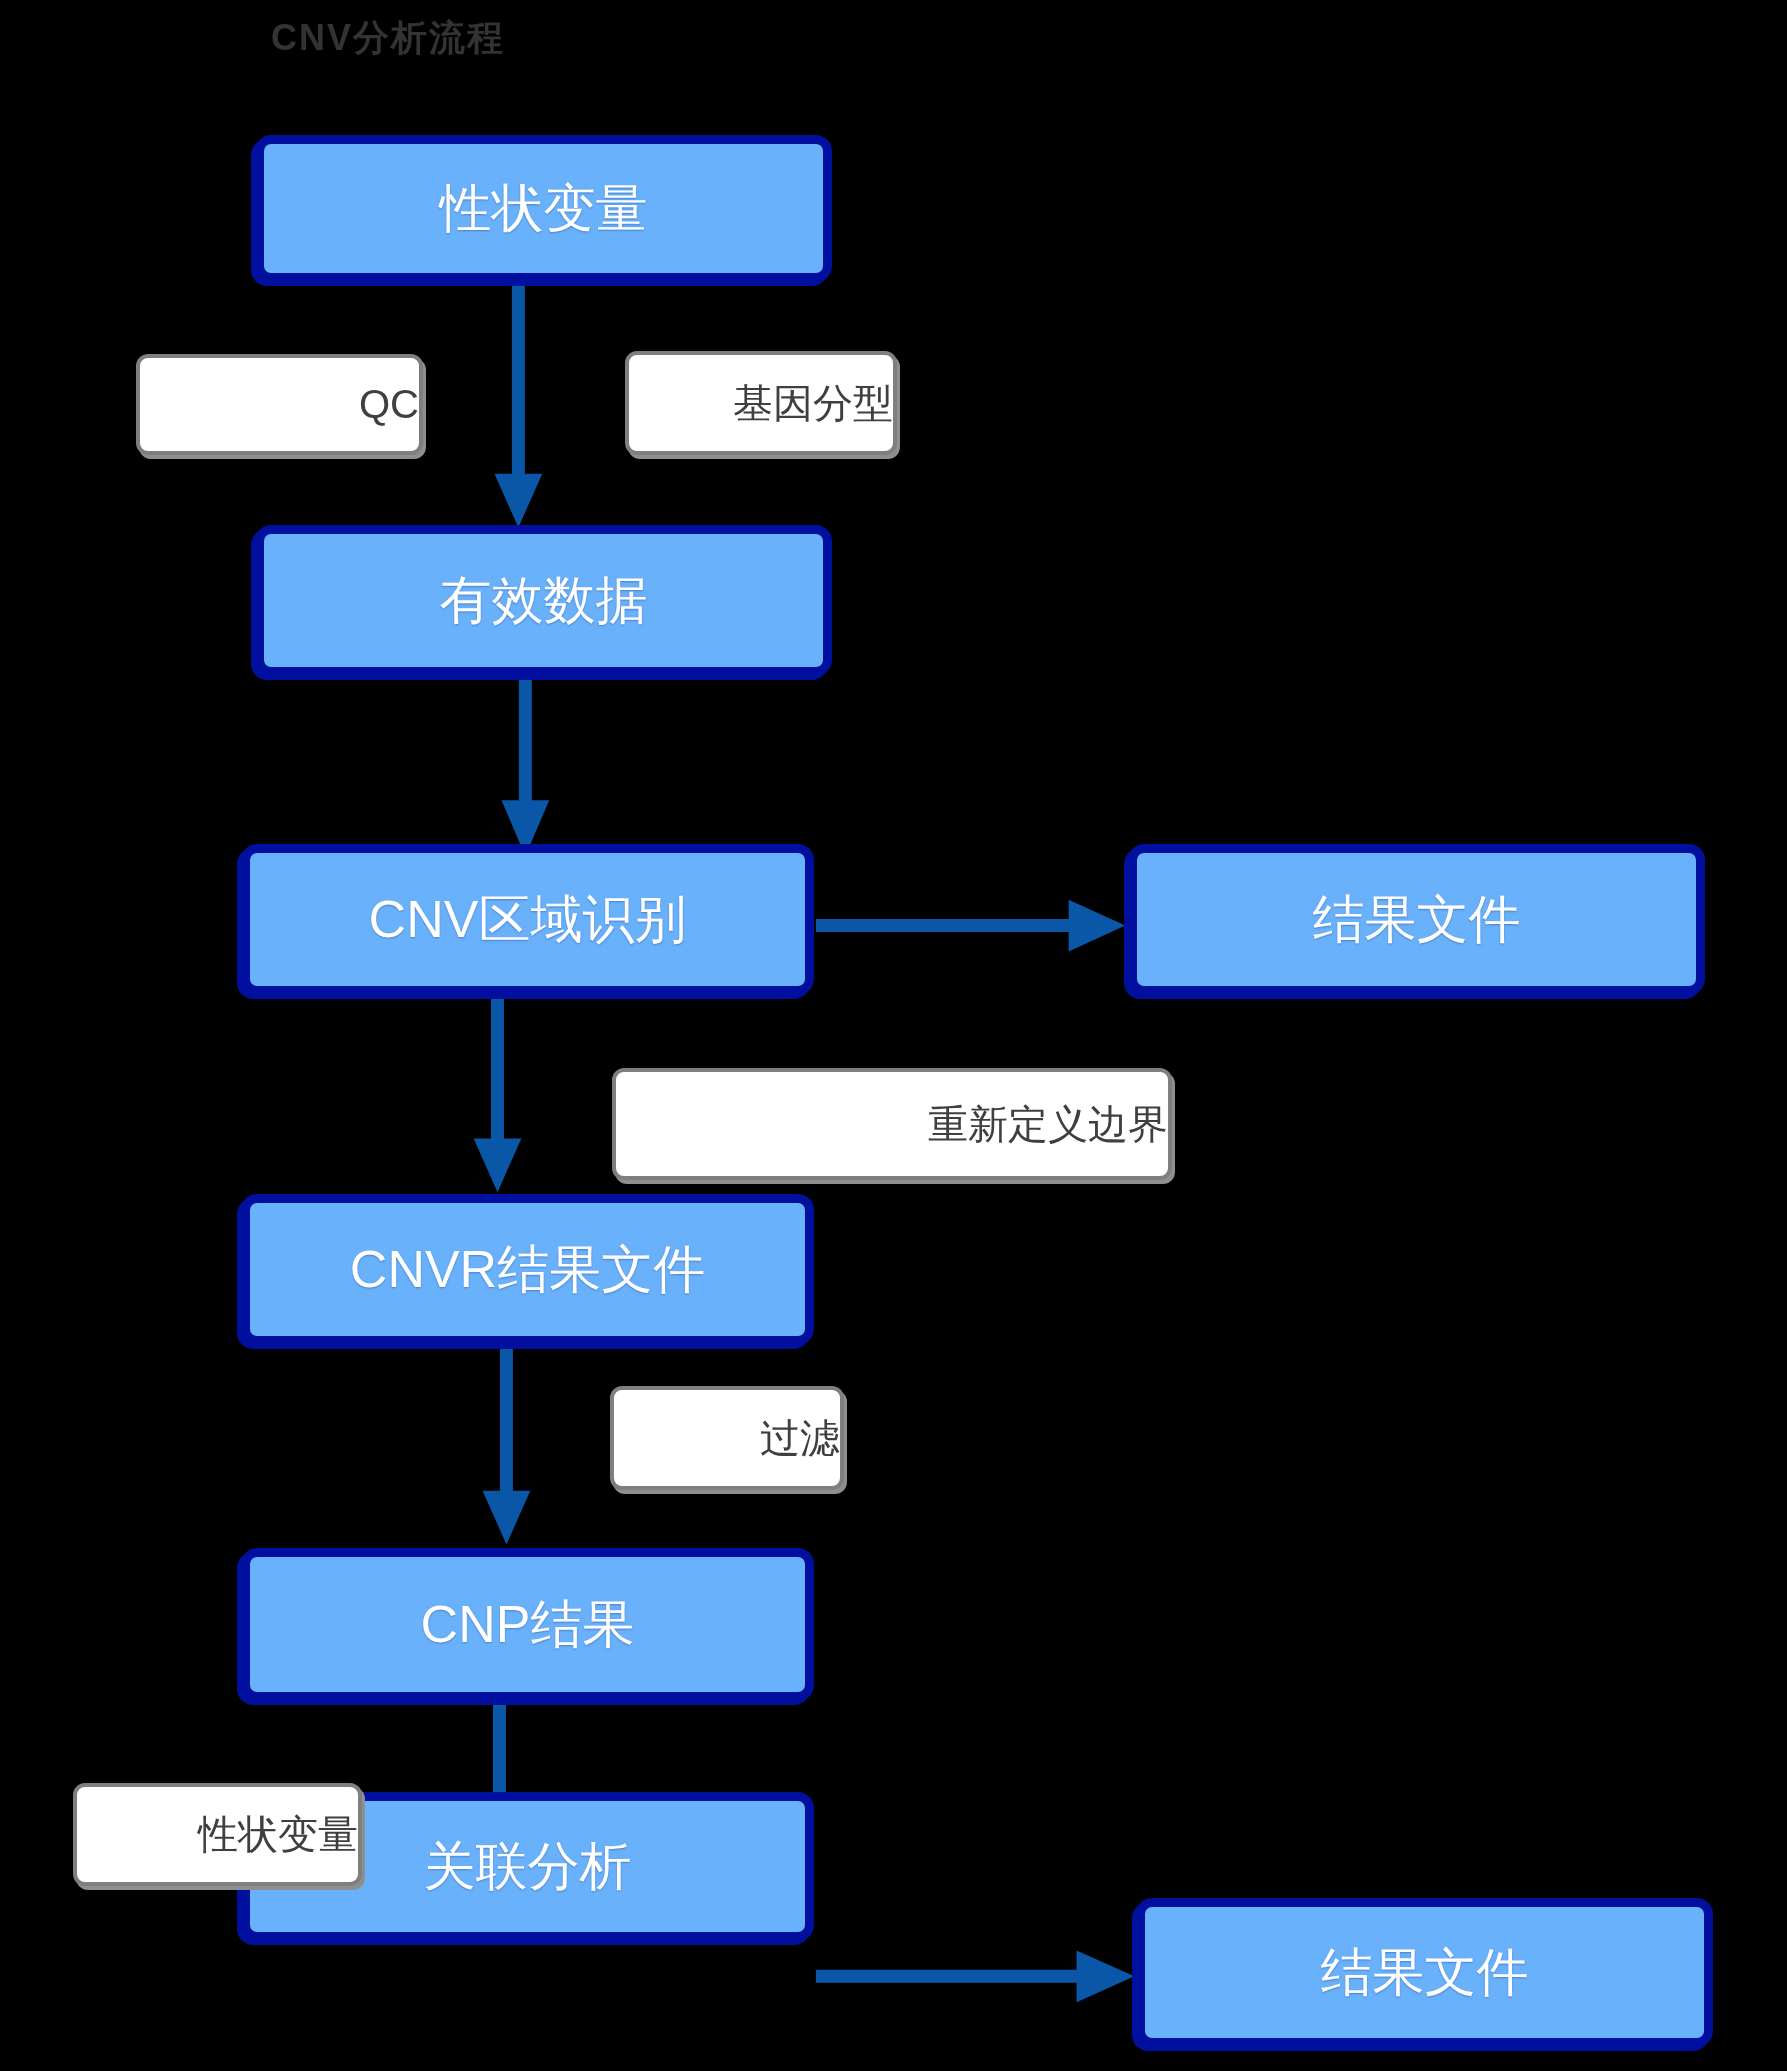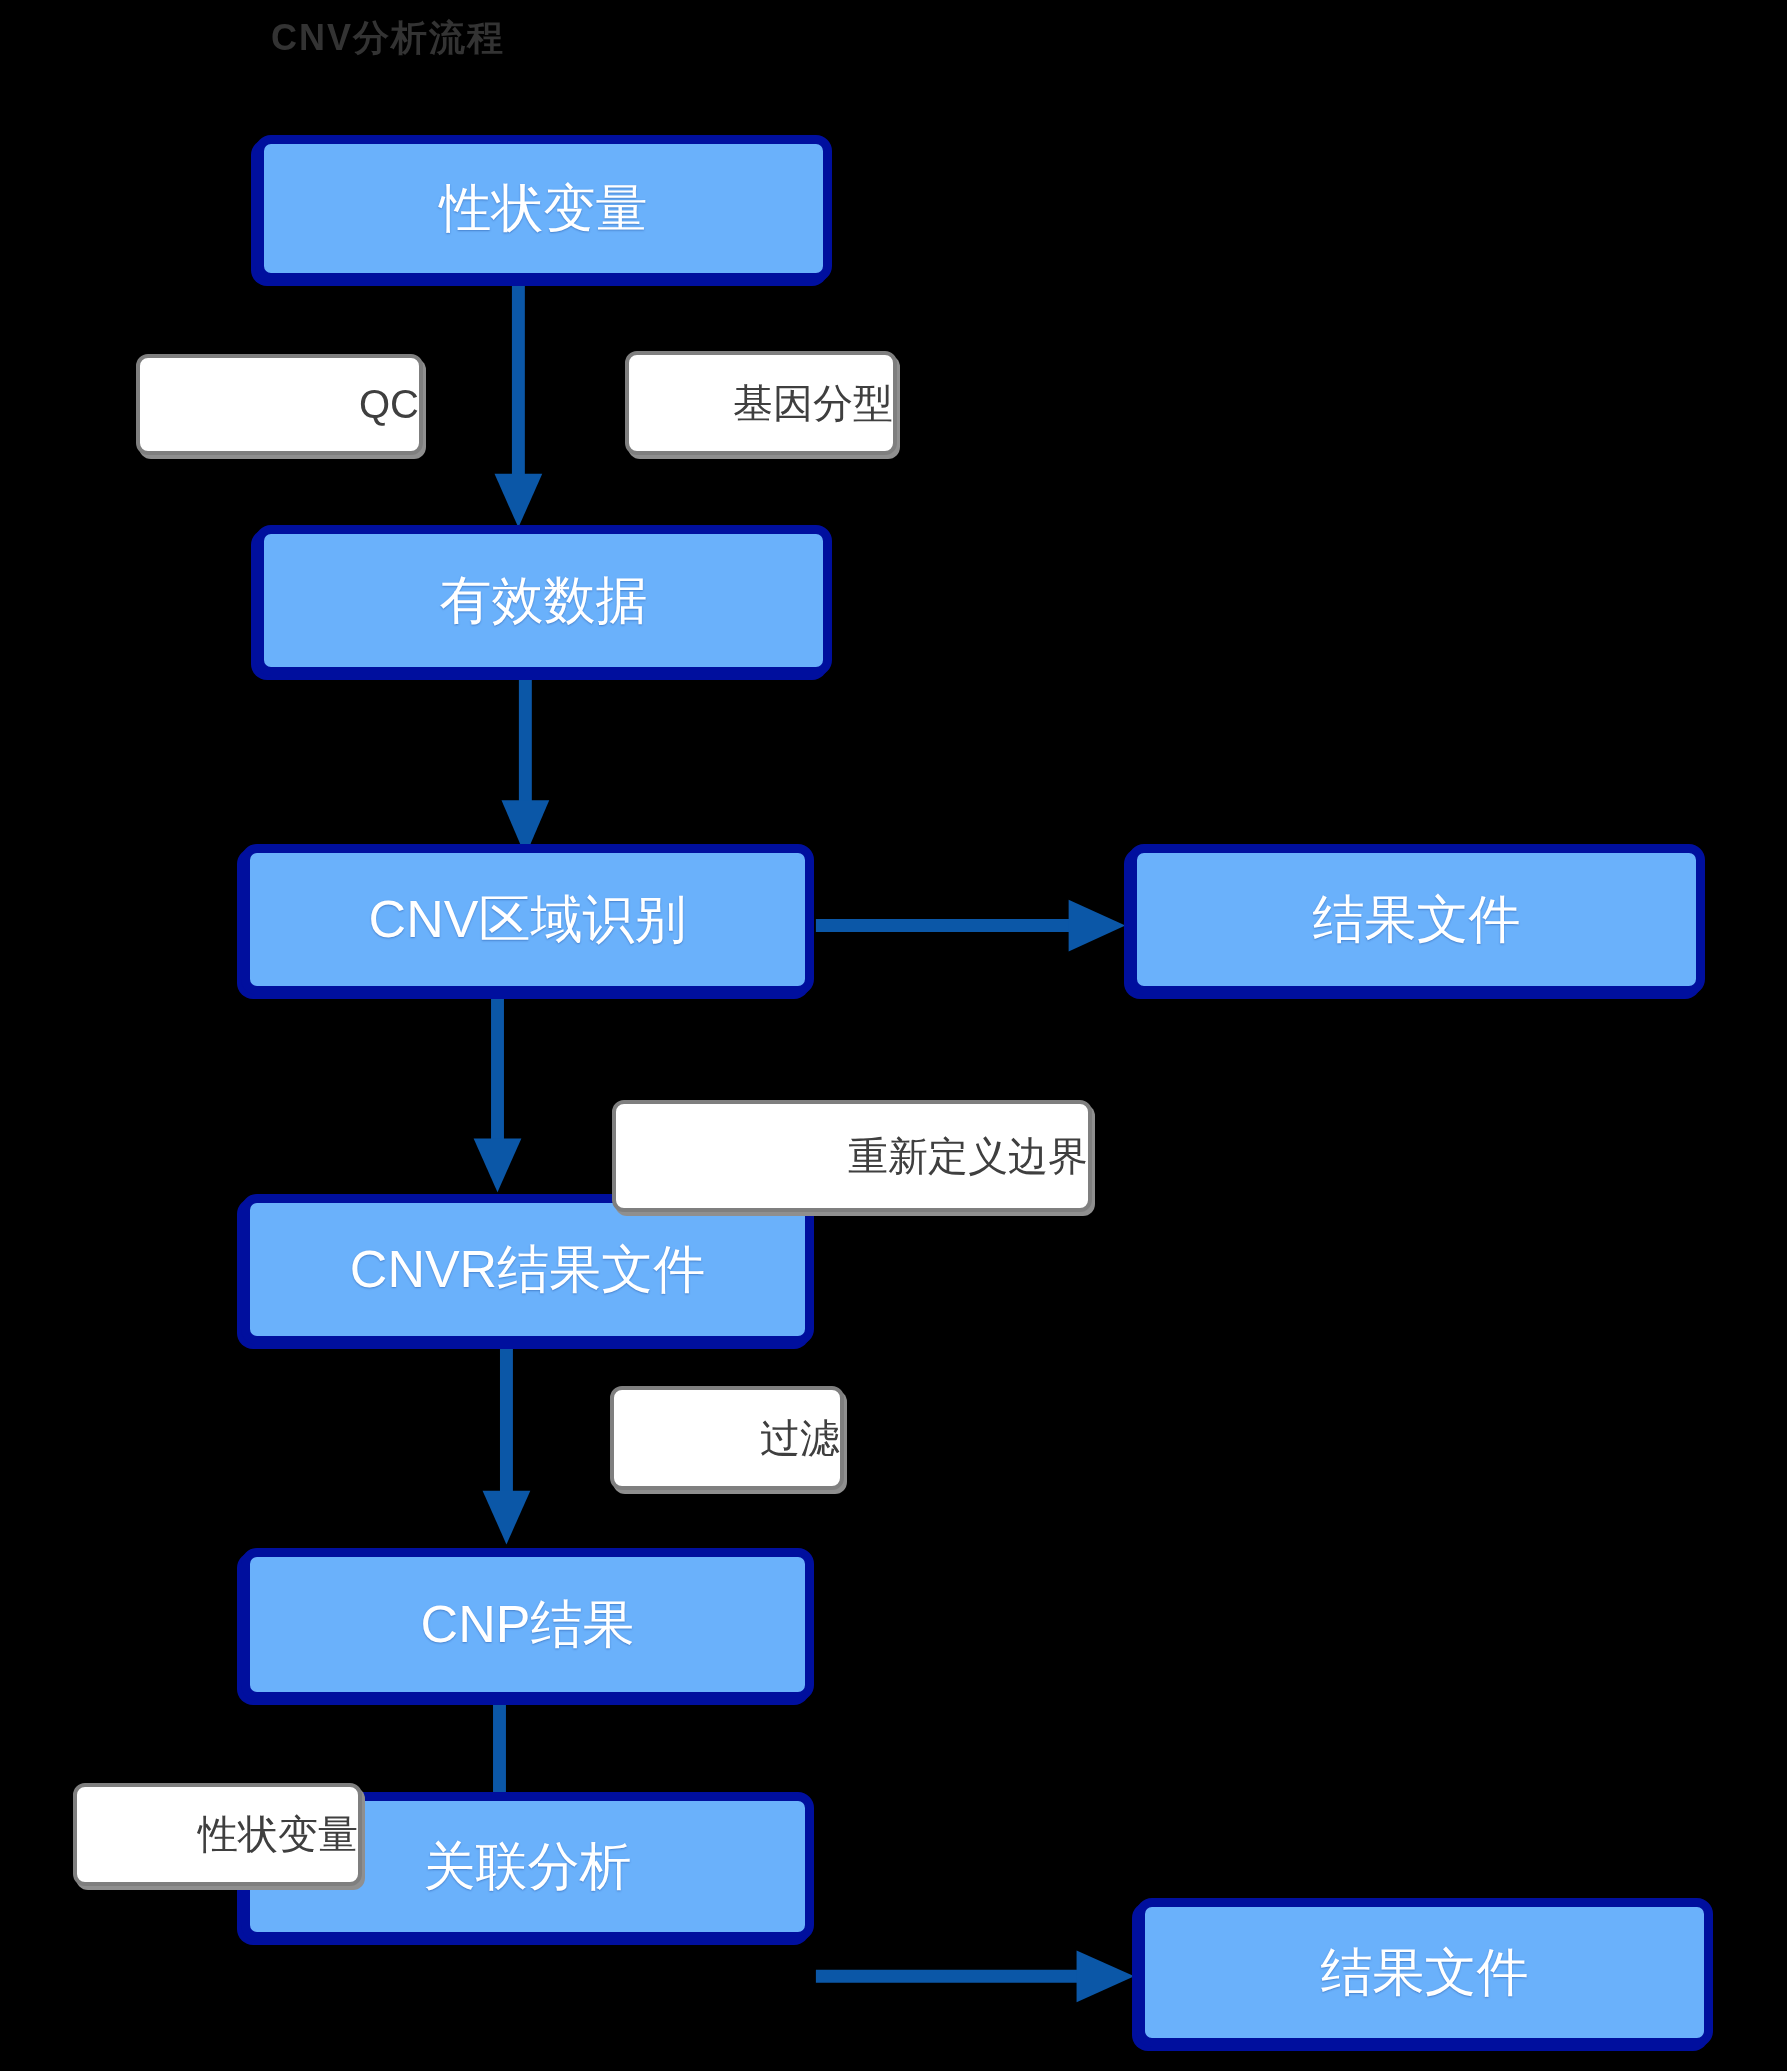--- a/index.html
+++ b/index.html
@@ -63,21 +63,21 @@
   .node-valid      { left: 255px;  top: 525px;  width: 577px; height: 151px; }
   .node-cnvregion  { left: 241px;  top: 844px;  width: 573px; height: 151px; }
   .node-result1    { left: 1128px; top: 844px;  width: 577px; height: 151px; }
   .node-cnvr       { left: 241px;  top: 1194px; width: 573px; height: 151px; }
   .node-cnp        { left: 241px;  top: 1548px; width: 573px; height: 153px; }
   .node-assoc      { left: 241px;  top: 1792px; width: 573px; height: 149px; }
   .node-result2    { left: 1136px; top: 1898px; width: 577px; height: 149px; }
   
   .label-qc        { left: 136px;  top: 354px;  width: 287px; height: 101px; }
   .label-geno      { left: 625px;  top: 351px;  width: 272px; height: 104px; }
-  .label-redefine  { left: 612px;  top: 1100px; width: 480px; height: 112px; }
+  .label-redefine  { left: 612px;  top: 1068px; width: 560px; height: 112px; }
   .label-filter    { left: 610px;  top: 1386px; width: 234px; height: 104px; }
   .label-trait     { left: 73px;   top: 1759px; width: 289px; height: 103px; margin-top: 24px; }
   svg.arrows {
     position: absolute;
     inset: 0;
     pointer-events: none;
   }
 </style>
 </head>
 <body>

